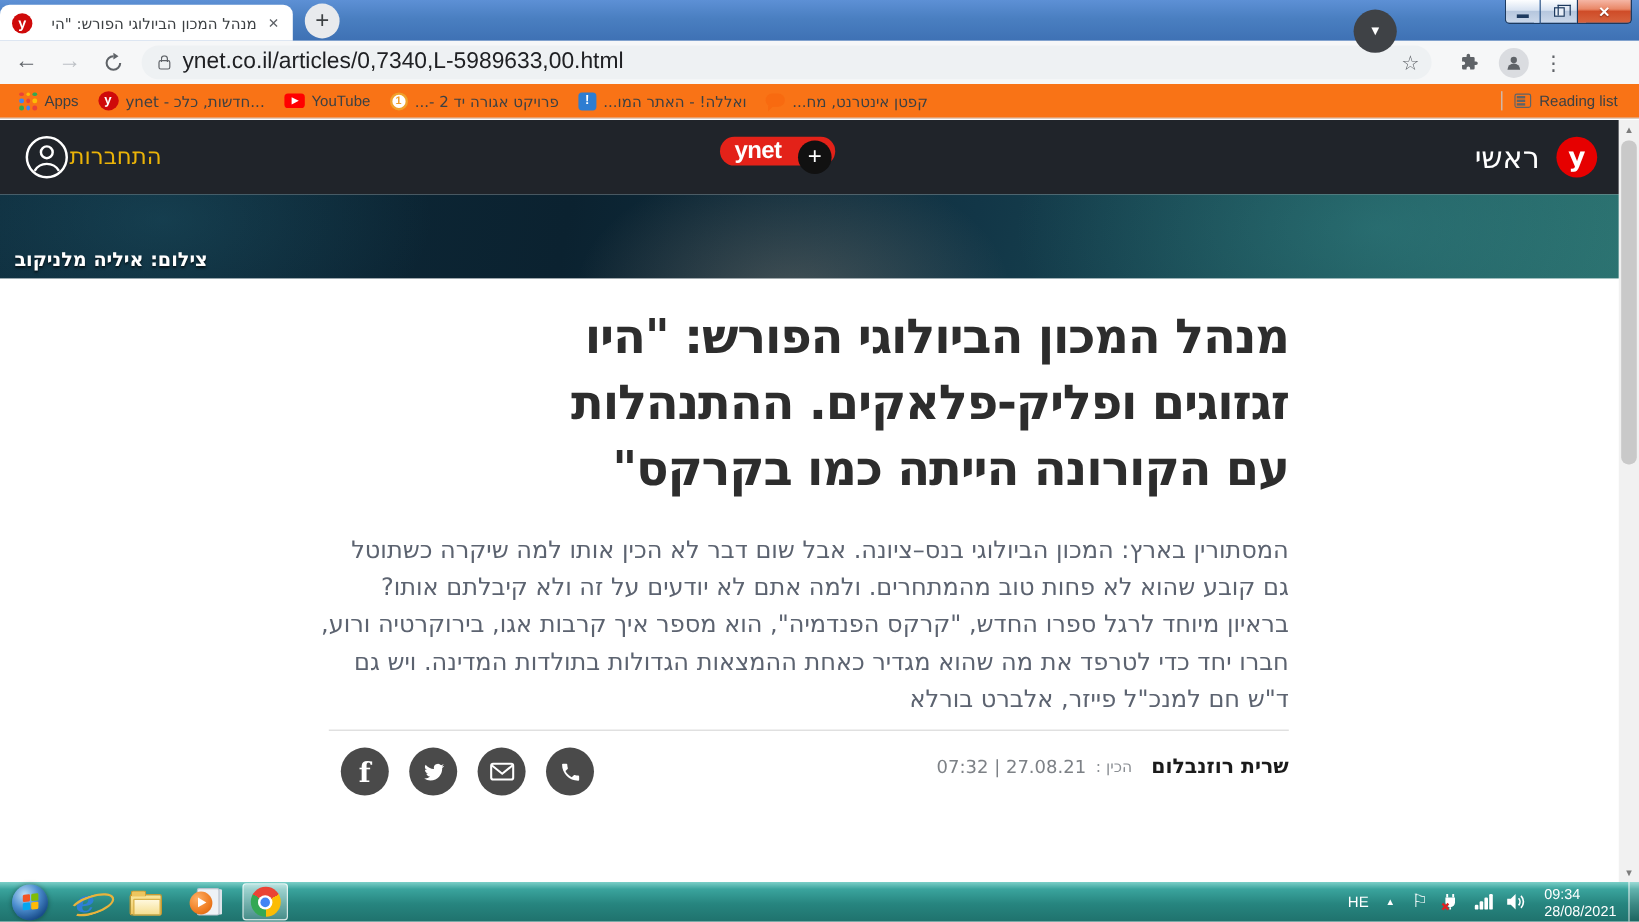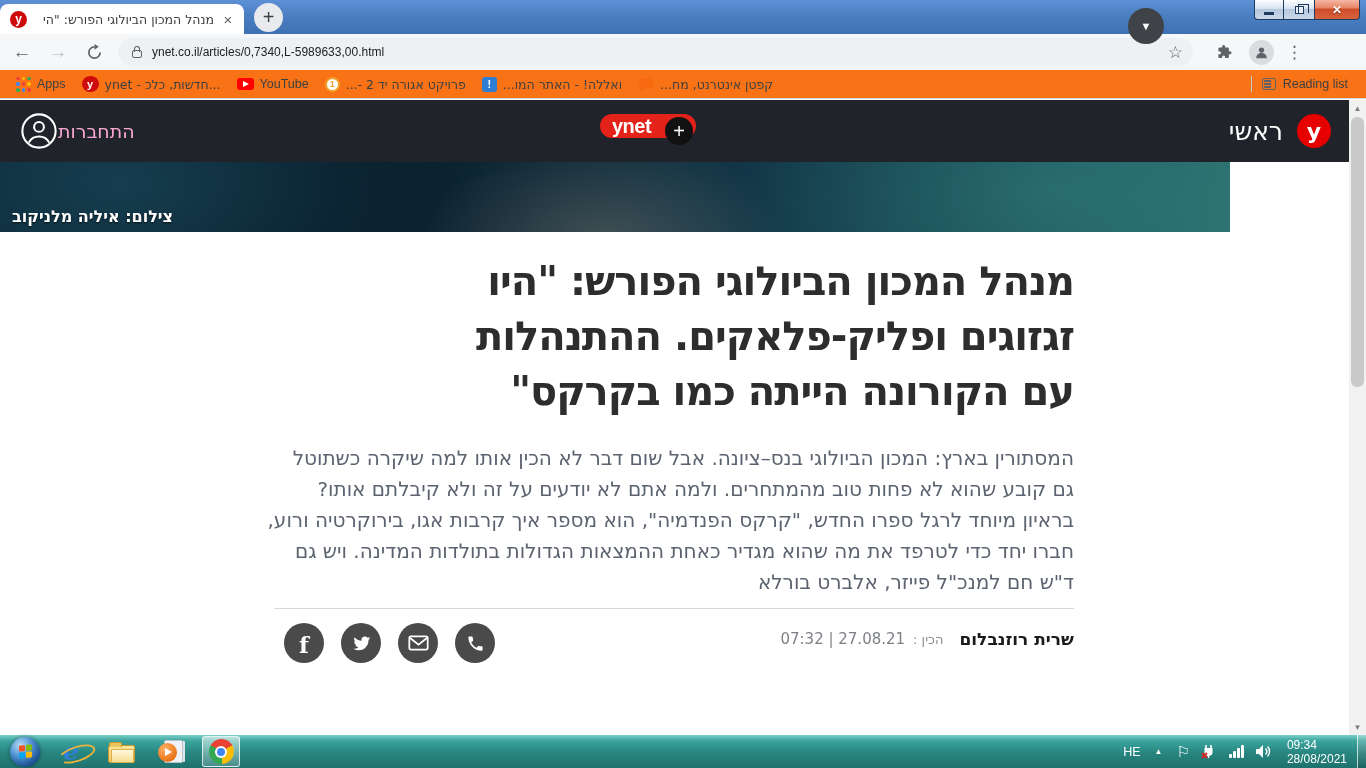--- a/index.html
+++ b/index.html
@@ -35,21 +35,21 @@
   .glyph-x { color:#fff; font-size:12px; font-weight:bold; text-shadow:0 1px 1px #7c2410; }
 
   
   .toolbar { position:absolute; left:0; top:34px; width:1366px; height:36px; background:#f6f7f8;
     display:flex; align-items:center; }
   .navbtn { width:28px; height:28px; display:flex; align-items:center; justify-content:center;
     font-size:19px; color:#5f6368; margin-left:8px; }
   .navbtn.disabled { color:#bdc1c6; }
   .omnibox { height:28px; flex:1; margin:0 14px 0 10px; max-width:1075px; background:#eef1f3;
     border-radius:14px; display:flex; align-items:center; padding:0 10px 0 14px; }
-  .url { font-size:12px; color:#202124; margin-left:10px; flex:1; white-space:nowrap; overflow:hidden; }
+  .url { font-size:19px; color:#202124; margin-left:10px; flex:1; white-space:nowrap; overflow:hidden; }
   .star { color:#5f6368; font-size:17px; }
   .lock { width:10px; height:8px; border:1.5px solid #5f6368; border-radius:2px; position:relative; margin-top:4px; }
   .lock::before { content:""; position:absolute; left:1px; top:-5px; width:4px; height:5px;
     border:1.5px solid #5f6368; border-bottom:none; border-radius:4px 4px 0 0; }
   .tool-ic { margin:0 8px; display:flex; align-items:center; justify-content:center; }
   .avatar-c { width:25px; height:25px; border-radius:50%; background:#dadce0; display:flex;
     align-items:center; justify-content:center; }
   .dots { color:#5f6368; font-size:17px; letter-spacing:0; margin:0 10px 0 4px; }
 
   
@@ -83,23 +83,23 @@
   .sh-right { position:absolute; right:18px; top:0; height:62px; display:flex; align-items:center; }
   .ybadge { width:34px; height:34px; border-radius:50%; background:#e60000; color:#fff; font-weight:bold;
     font-size:22px; display:flex; align-items:center; justify-content:center; }
   .home-lbl { color:#fff; font-size:25px; margin-right:14px; }
   .sh-center { position:absolute; left:600px; top:14px; width:96px; height:24px; background:#e32219;
     border-radius:17px; display:flex; align-items:center; justify-content:flex-start; padding-left:12px; }
   .sh-center .yn { color:#fff; font-weight:bold; font-size:20px; letter-spacing:-0.5px; }
   .plus-c { position:absolute; right:3px; top:3px; width:28px; height:28px; border-radius:50%;
     background:#111; color:#fff; font-size:20px; display:flex; align-items:center; justify-content:center; }
   .sh-left { position:absolute; left:20px; top:0; height:62px; display:flex; align-items:center; }
-  .login-lbl { color:#f9a8d4; font-size:19px; margin-right:12px; }
-
-  .photo { position:absolute; left:0; top:62px; width:1230px; height:70px;
+  .login-lbl { color:#eab308; font-size:19px; margin-right:12px; }
+
+  .photo { position:absolute; left:0; top:62px; width:1349px; height:70px;
     background:
       radial-gradient(ellipse 260px 160px at 49% 120%, rgba(185,160,140,.30), transparent 70%),
       radial-gradient(ellipse 400px 200px at 85% 40%, rgba(60,150,150,.35), transparent 75%),
       radial-gradient(ellipse 300px 160px at 10% 30%, rgba(40,110,130,.30), transparent 75%),
       linear-gradient(100deg,#0e2c3c,#0b2230 35%,#123647 60%,#1c5258 82%,#2a6f6d);
   }
   .caption { position:absolute; left:12px; bottom:6px; color:#fff; font-weight:bold; font-size:16px;
     text-shadow:0 1px 2px rgba(0,0,0,.7); }
 
   .article { position:absolute; left:274px; top:132px; width:800px; }

